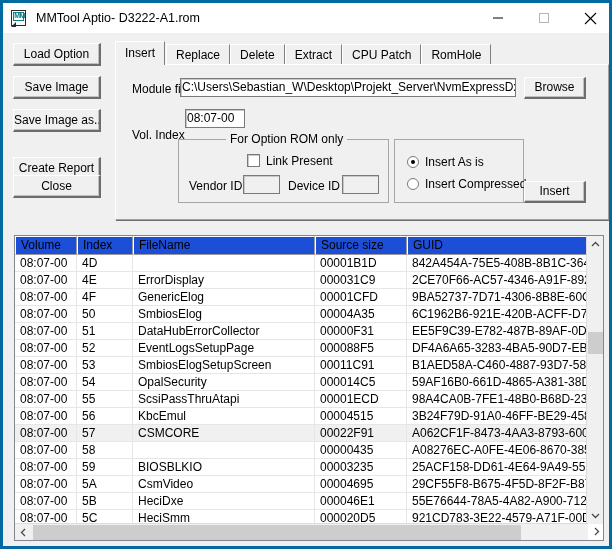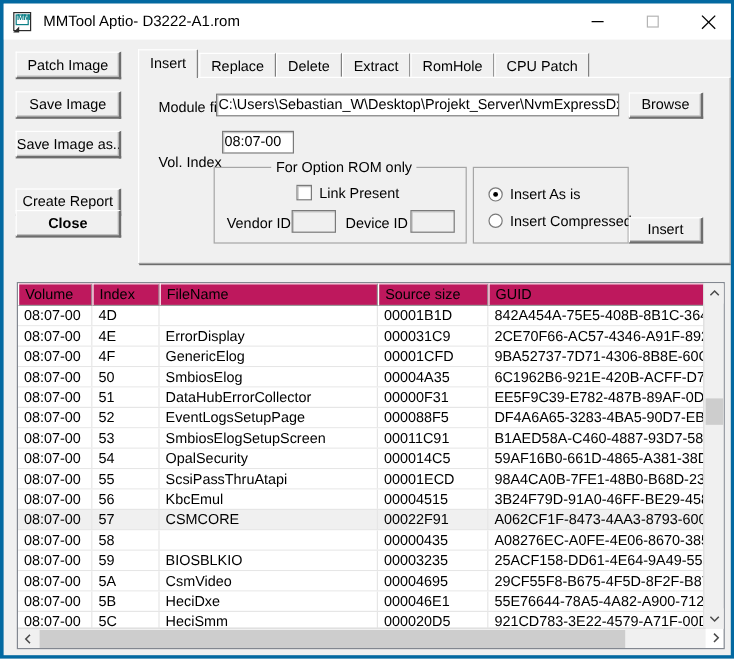--- a/index.html
+++ b/index.html
@@ -253,21 +253,21 @@
   .lv-header {
     position: absolute;
     left: 0; top: 0;
     width: 573px; height: 19px;
     display: flex;
     background: #f0f0f0;
     border-bottom: 1px solid #b8b8b8;
   }
   .lv-hcell {
     height: 19px;
-    background: #be185d;
+    background: #1d4ed8;
     border-top: 1px solid #ffffff;
     border-left: 1px solid #ffffff;
     border-right: 1px solid #9a9a9a;
     border-bottom: 1px solid #9a9a9a;
     font-size: 12px;
     line-height: 17px;
     color: #000;
     padding-left: 5px;
     white-space: nowrap;
     overflow: hidden;
@@ -375,34 +375,34 @@
       <div class="win-btn">
         <svg width="13" height="13" viewBox="0 0 13 13">
           <line x1="1" y1="1" x2="12" y2="12" stroke="#000" stroke-width="1.1"></line>
           <line x1="12" y1="1" x2="1" y2="12" stroke="#000" stroke-width="1.1"></line>
         </svg>
       </div>
     </div>
   </div>
 
   <div class="leftpanel">
-    <button class="lbtn" style="top:10px;">Patch Image</button>
+    <button class="lbtn" style="top:10px;">Load Option</button>
     <button class="lbtn" style="top:43px;">Save Image</button>
     <button class="lbtn" style="top:76px;">Save Image as..</button>
     <button class="lbtn" style="top:109px;margin-top:15px;">Create Report</button>
-    <button class="lbtn" style="top:142px;font-weight:bold;">Close</button>
+    <button class="lbtn" style="top:142px;">Close</button>
   </div>
 
   <div class="tabstrip">
     <div class="tab active">Insert</div>
     <div class="tab">Replace</div>
     <div class="tab">Delete</div>
     <div class="tab">Extract</div>
+    <div class="tab">CPU Patch</div>
     <div class="tab">RomHole</div>
-    <div class="tab">CPU Patch</div>
   </div>
 
   <div class="tabpanel">
 
     <div class="fieldlabel" style="left:16px; top:17px;">Module file</div>
     <div class="textbox" style="left:64px; top:13px; width:336px; height:19px;">C:\Users\Sebastian_W\Desktop\Projekt_Server\NvmExpressDxe_Sr</div>
     <button class="pbtn" style="left:408px; top:12px; width:62px; height:22px;">Browse</button>
 
     <div class="fieldlabel" style="left:16px; top:63px;">Vol. Index</div>
     <div class="textbox" style="left:69px; top:44px; width:60px; height:19px;">08:07-00</div>

